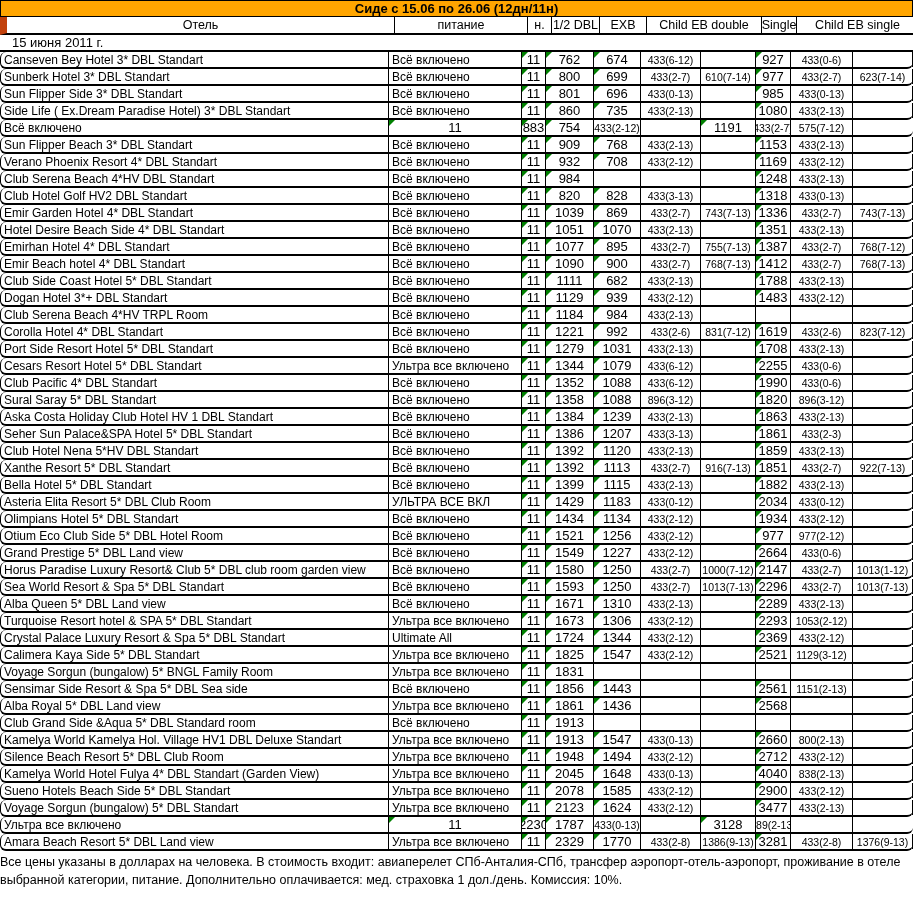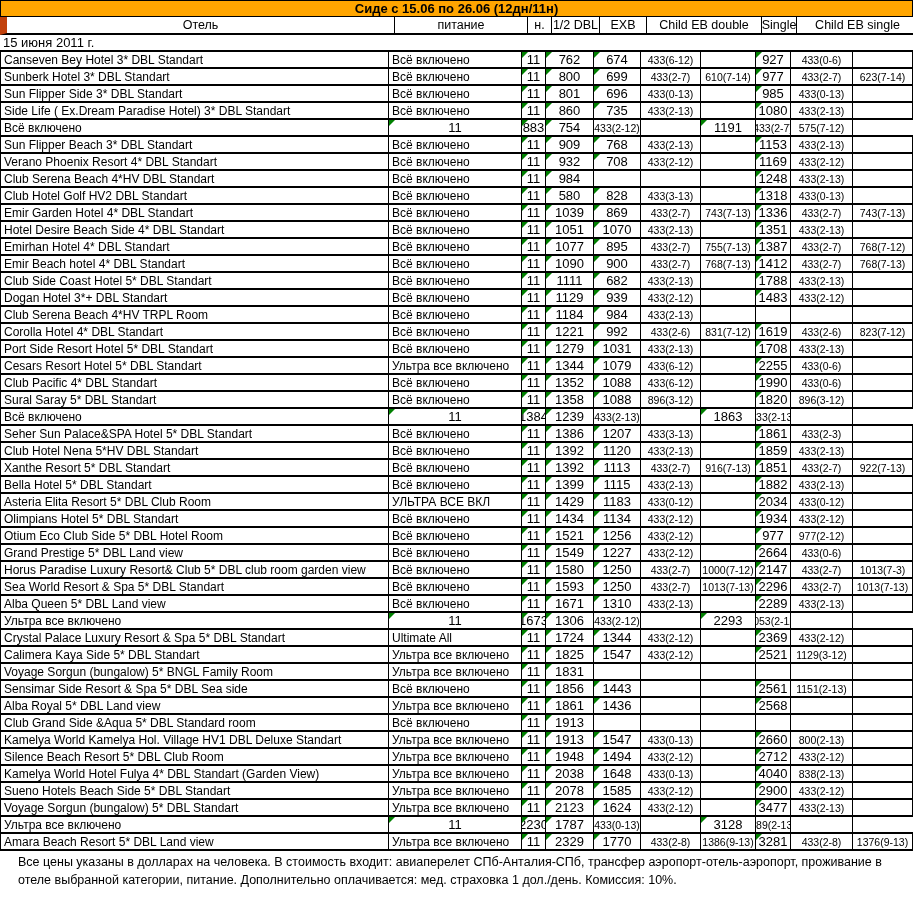--- a/index.html
+++ b/index.html
@@ -12,35 +12,35 @@
   .titlebar{width:913px;height:17px;background:#FFA500;border:1px solid #000;
     display:flex;align-items:center;justify-content:center;
     font-size:13px;font-weight:bold;}
 
   .colhead{width:913px;height:18px;border-left:7px solid #c2410c;border-bottom:2px solid #000;
     display:grid;grid-template-columns:388px 133px 24px 48px 47px 115px 35px 122px;}
   .colhead .hc{border-right:1px solid #000;display:flex;align-items:center;
     justify-content:center;font-size:12.5px;overflow:hidden;white-space:nowrap;}
 
   .daterow{width:913px;height:17px;border-bottom:2px solid #000;
-    display:flex;align-items:center;padding-left:3px;font-size:13px;}
+    display:flex;align-items:center;padding-left:12px;font-size:13px;}
 
   .row{width:913px;height:17px;border-left:1px solid #000;border-bottom:2px solid #000;
-    display:grid;grid-template-columns:388px 133px 24px 48px 47px 60px 55px 35px 62px 60px;}
+    display:grid;grid-template-columns:388px 133px 24px 48px 47px 60px 55px 35px 62px 60px;border-radius:6px;}
   .cell{position:relative;border-right:1px solid #000;overflow:hidden;white-space:nowrap;
     display:flex;align-items:center;justify-content:center;}
   .cell.left{justify-content:flex-start;padding-left:3px;}
   .fs-name{font-size:12px;}
   .num{font-size:13px;}
   .small{font-size:10.5px;}
 
   .flag{position:absolute;top:0;left:0;width:0;height:0;
     border-top:6px solid #008000;border-right:6px solid transparent;}
 
-  .footer{width:908px;padding:3px 2px 0 18px;font-size:12.5px;line-height:1.4;}
+  .footer{width:908px;padding:3px 2px 0 0;font-size:12.5px;line-height:1.4;}
 </style>
 </head>
 <body>
 
 <div class="sheet">
 
   <div class="titlebar">Сиде с 15.06 по 26.06 (12дн/11н)</div>
 
   <div class="colhead">
     <div class="hc">Отель</div>
@@ -346,21 +346,21 @@
         </div>
         <div class="cell left fs-name">
           <span>Всё включено</span>
         </div>
         <div class="cell num">
           <span class="flag"></span>
           <span>11</span>
         </div>
         <div class="cell num">
           <span class="flag"></span>
-          <span>580</span>
+          <span>820</span>
         </div>
         <div class="cell num">
           <span class="flag"></span>
           <span>828</span>
         </div>
         <div class="cell small">
           <span>433(3-13)</span>
         </div>
         <div class="cell small">
           <span></span>
@@ -802,20 +802,23 @@
         </div>
         <div class="cell small">
           <span>896(3-12)</span>
         </div>
         <div class="cell small">
           <span></span>
         </div>
       </div>
       <div class="row">
         <div class="cell left fs-name">
+          <span>Aska Costa Holiday Club Hotel HV 1 DBL Standart</span>
+        </div>
+        <div class="cell left fs-name">
           <span>Всё включено</span>
         </div>
         <div class="cell num">
           <span class="flag"></span>
           <span>11</span>
         </div>
         <div class="cell num">
           <span class="flag"></span>
           <span>1384</span>
         </div>
@@ -1154,21 +1157,21 @@
           <span>1000(7-12)</span>
         </div>
         <div class="cell num">
           <span class="flag"></span>
           <span>2147</span>
         </div>
         <div class="cell small">
           <span>433(2-7)</span>
         </div>
         <div class="cell small">
-          <span>1013(7-3)</span>
+          <span>1013(1-12)</span>
         </div>
       </div>
       <div class="row">
         <div class="cell left fs-name">
           <span>Sea World Resort &amp; Spa  5* DBL Standart</span>
         </div>
         <div class="cell left fs-name">
           <span>Всё включено</span>
         </div>
         <div class="cell num">
@@ -1231,20 +1234,23 @@
         </div>
         <div class="cell small">
           <span>433(2-13)</span>
         </div>
         <div class="cell small">
           <span></span>
         </div>
       </div>
       <div class="row">
         <div class="cell left fs-name">
+          <span>Turquoise Resort hotel &amp; SPA 5* DBL Standart</span>
+        </div>
+        <div class="cell left fs-name">
           <span>Ультра все включено</span>
         </div>
         <div class="cell num">
           <span class="flag"></span>
           <span>11</span>
         </div>
         <div class="cell num">
           <span class="flag"></span>
           <span>1673</span>
         </div>
@@ -1559,21 +1565,21 @@
         </div>
         <div class="cell left fs-name">
           <span>Ультра все включено</span>
         </div>
         <div class="cell num">
           <span class="flag"></span>
           <span>11</span>
         </div>
         <div class="cell num">
           <span class="flag"></span>
-          <span>2038</span>
+          <span>2045</span>
         </div>
         <div class="cell num">
           <span class="flag"></span>
           <span>1648</span>
         </div>
         <div class="cell small">
           <span>433(0-13)</span>
         </div>
         <div class="cell small">
           <span></span>

